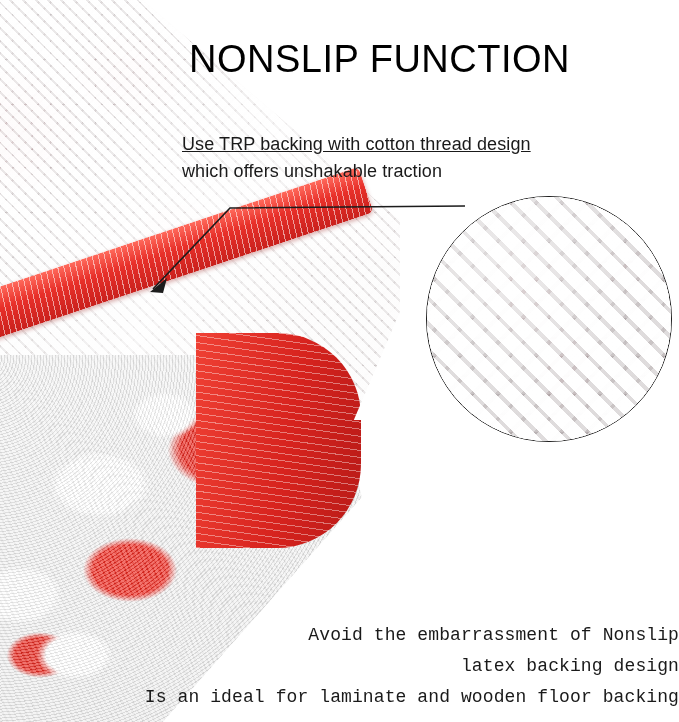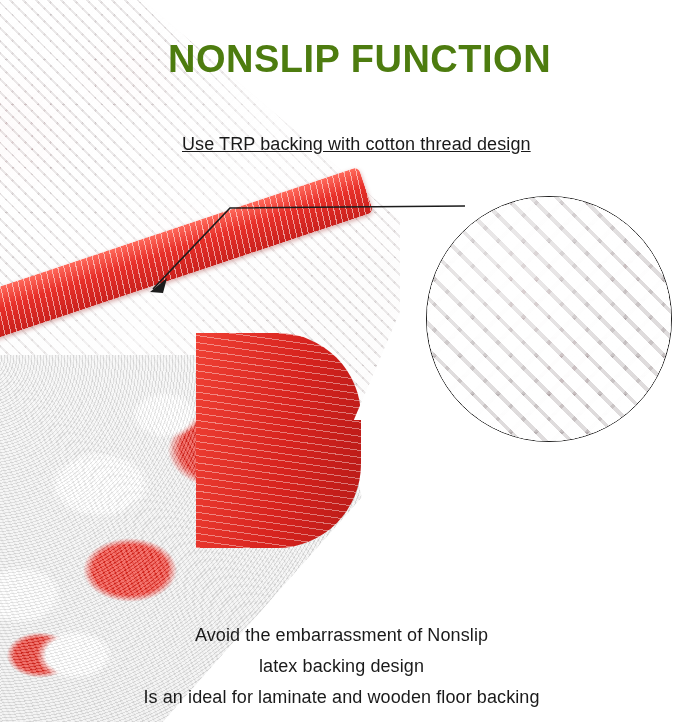--- a/index.html
+++ b/index.html
@@ -106,32 +106,32 @@
   .mag-gloss{
     position:absolute;inset:0;border-radius:50%;
     background:radial-gradient(circle at 34% 28%, rgba(255,255,255,.42), rgba(255,255,255,0) 58%);
   }
 
   
   #leader{position:absolute;left:0;top:0;width:679px;height:722px;pointer-events:none;}
 
   
   #title{
-    position:absolute;left:168px;top:38px;width:420px;
-    font-size:38px;font-weight:700;letter-spacing:.5px;color:#4d7c0f;white-space:nowrap;
+    position:absolute;left:189px;top:38px;width:420px;
+    font-size:38px;font-weight:400;letter-spacing:.5px;color:#000000;white-space:nowrap;
   }
   .callout{
     position:absolute;left:182px;font-size:18px;color:#1a1a1a;white-space:nowrap;letter-spacing:.1px;
   }
   #callout-l1{top:134px;text-decoration:underline;}
   #callout-l2{top:161px;}
 
   #bottom-text{
-    position:absolute;left:4px;top:620px;width:675px;text-align:center;
-    font-size:18px;color:#1a1a1a;line-height:31px;letter-spacing:.1px;
+    position:absolute;left:4px;top:620px;width:675px;text-align:right;
+    font-size:18px;color:#1a1a1a;line-height:31px;letter-spacing:.1px;font-family:Liberation Mono, monospace;
   }
   #bottom-text div{white-space:nowrap;}
 </style>
 </head>
 <body>
 
 <div id="stage">
 
   <div id="photo">
 
@@ -157,20 +157,21 @@
   </div>
 
   <svg id="leader" viewBox="0 0 679 722" xmlns="http://www.w3.org/2000/svg">
     <polyline points="465,206 230,208 153,289" fill="none" stroke="#1c1c1c" stroke-width="1.6"></polyline>
     <polygon points="150,292 167,278 163,293" fill="#1c1c1c"></polygon>
   </svg>
 
   <div id="title">NONSLIP FUNCTION</div>
 
   <div class="callout" id="callout-l1">Use TRP backing with cotton thread design</div>
+  <div class="callout" id="callout-l2">which offers unshakable traction</div>
 
   <div id="bottom-text">
     <div>Avoid the embarrassment of Nonslip</div>
     <div>latex backing design</div>
     <div>Is an ideal for laminate and wooden floor backing</div>
   </div>
 
 </div>
 
 </body></html>

